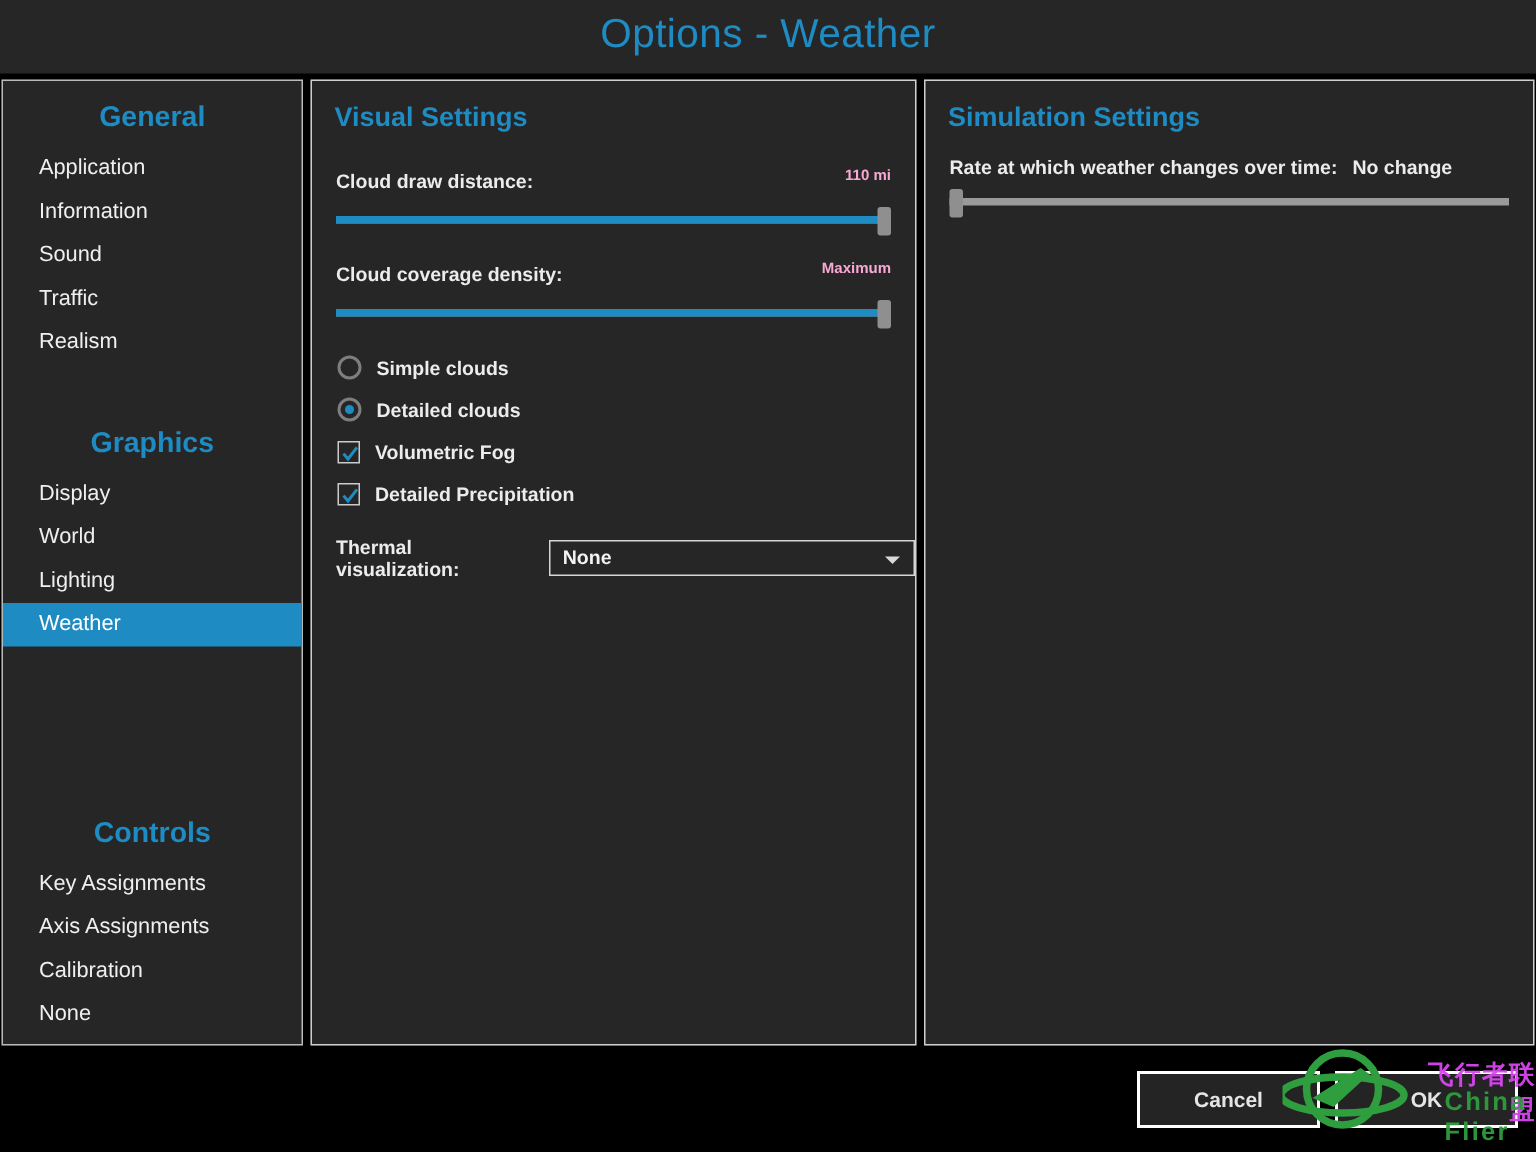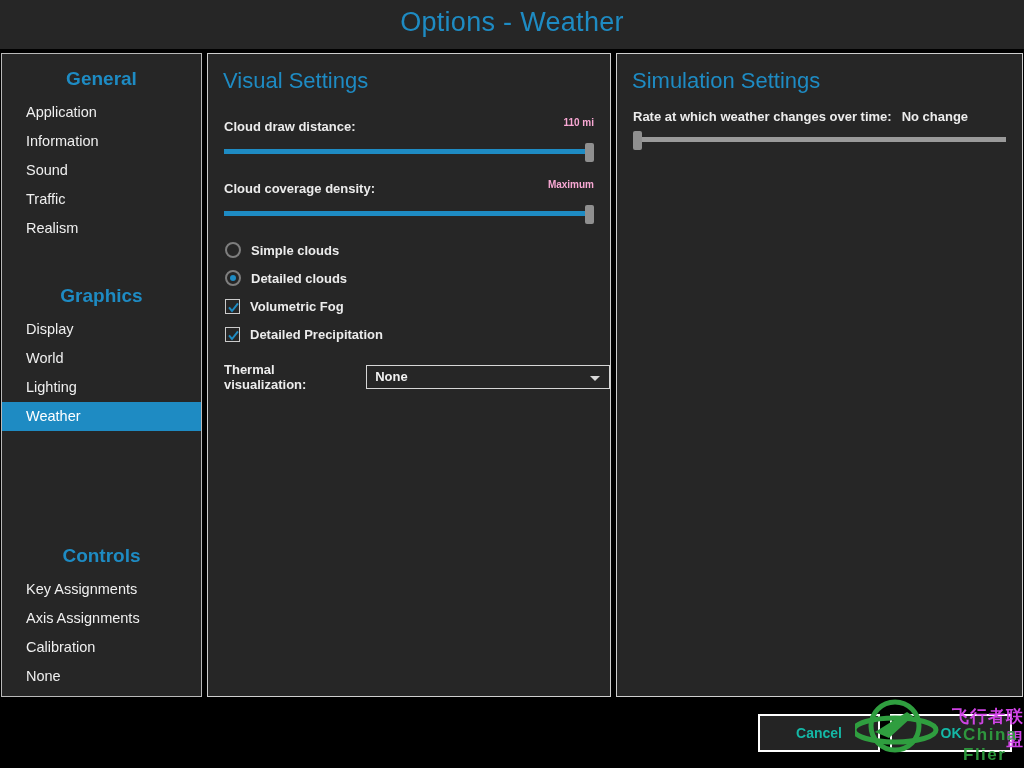--- a/index.html
+++ b/index.html
@@ -75,22 +75,22 @@
   #panel-visual {
     left: 207px; top: 53px;
     width: 404px; height: 644px;
   }
   #panel-sim {
     left: 616px; top: 53px;
     width: 407px; height: 644px;
   }
   .panel-title {
     color: #1e8bc3;
-    font-size: 22px;
-    font-weight: 400;
+    font-size: 18px;
+    font-weight: 700;
     margin: 14px 0 0 15px;
   }
 
   
   .setting-row {
     position: relative;
     margin: 0 16px;
     height: 20px;
   }
   .setting-label {
@@ -224,21 +224,21 @@
     font-weight: bold;
   }
   .sim-rate-label .val { margin-left: 10px; }
 
   
   .btn {
     position: absolute;
     height: 38px;
     border: 2px solid #ffffff;
     background: #242424;
-    color: #14b8a6;
+    color: #e5e5e5;
     font-size: 14px;
     font-weight: bold;
     display: flex;
     align-items: center;
     justify-content: center;
   }
   #btn-cancel { left: 758px; top: 714px; width: 122px; }
   #btn-ok     { left: 890px; top: 714px; width: 122px; }
 
   

